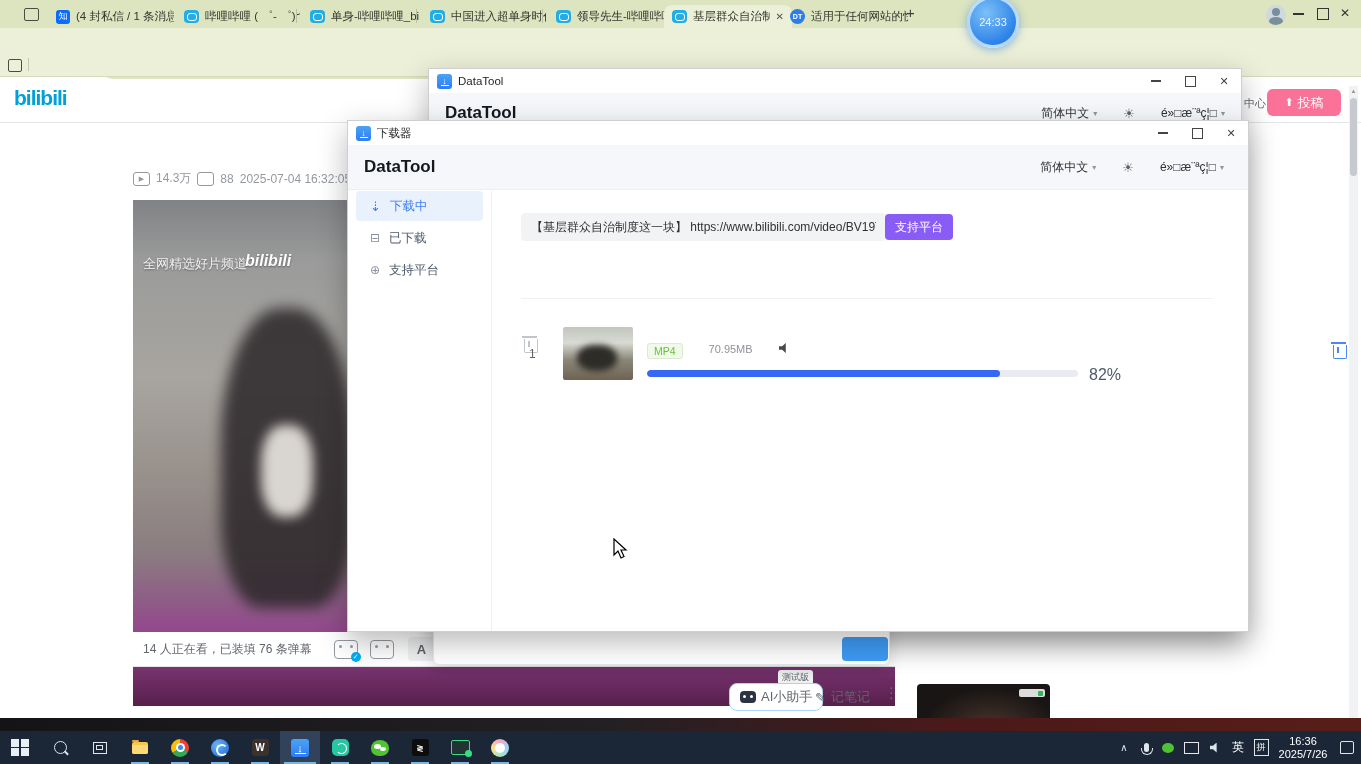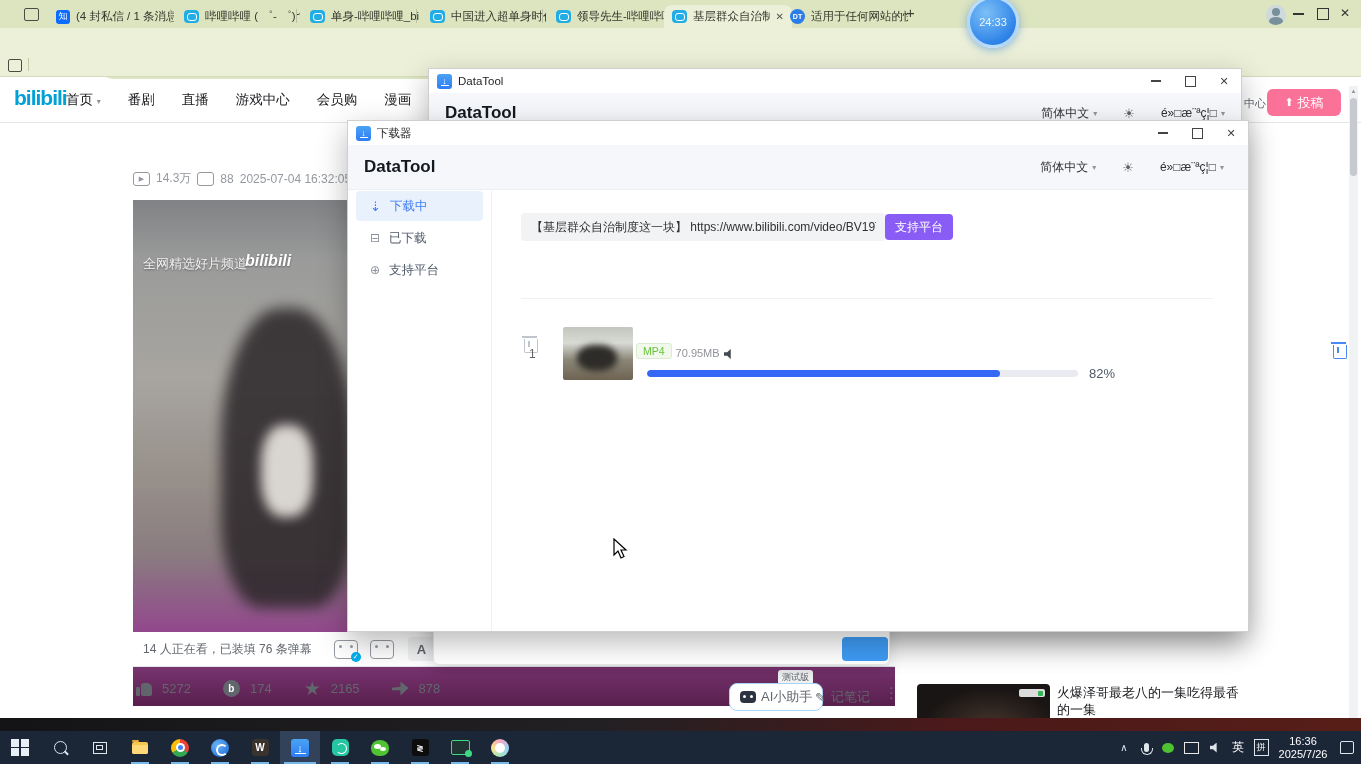--- a/index.html
+++ b/index.html
@@ -165,31 +165,20 @@
 
 <div class="abs bookbar">
   <span class="abs" style="left:8px;top:6px;width:12px;height:11px;border:1.3px solid #4a4e42;border-radius:2px"></span>
   <span class="abs" style="left:28px;top:5px;width:1px;height:13px;background:#c4cba8"></span>
 </div>
 
 <div class="abs page">
 
   <div class="abs" style="left:0;top:0;width:1361px;height:46px;background:#fff;border-bottom:1px solid #e3e5e7">
     <span class="abs" style="left:14px;top:10px;font-size:21px;font-weight:bold;color:#00a1d6;letter-spacing:-1px">bilibili</span>
-    <div class="abs" style="left:66px;top:15px;display:flex;gap:27px">
-      <span class="binav"><span>首页</span> <span class="chev">▾</span></span>
-      <span class="binav">番剧</span>
-      <span class="binav">直播</span>
-      <span class="binav">游戏中心</span>
-      <span class="binav">会员购</span>
-      <span class="binav">漫画</span>
-      <span class="binav">赛事</span>
-      <span class="binav">MSI</span>
-      <span class="binav">⤓ <span>下</span></span>
-    </div>
     <span class="abs" style="left:1218px;top:8px;width:20px;height:20px;border-radius:50%;background:#5a5f66"></span>
     <span class="abs" style="left:1244px;top:20px;font-size:11px;color:#61666d">中心</span>
     <div class="abs btn-upload" style="left:1267px;top:13px;width:74px;height:27px">
       <span style="font-size:11px">⬆</span>
       <span>投稿</span>
     </div>
   </div>
 
   <div class="abs stats" style="left:133px;top:94px">
     <span style="width:15px;height:12px;border:1.3px solid #9499a0;border-radius:3px;display:inline-flex;align-items:center;justify-content:center;font-size:7px">▶</span>
@@ -213,46 +202,35 @@
     <span class="tvicon" style="margin-left:22px">
         <span class="tvcheck">✓</span>
       </span>
     <span class="tvicon" style="margin-left:12px"></span>
     <div style="margin-left:14px;width:206px;height:24px;background:#f1f2f3;border-radius:4px;display:flex;align-items:center;gap:8px;padding:0 9px">
       <span style="font-size:13px;color:#61666d;font-weight:bold">A</span>
       <span style="font-size:12px;color:#9499a0;white-space:nowrap;overflow:hidden">发个友善的弹幕见证当下</span>
     </div>
   </div>
 
-  <div class="abs actrow" style="left:136px;top:604px;gap:10px">
-    <span class="ic-like"></span>
-    <span style="margin-right:22px">5272</span>
-    <span class="ic-coin">b</span>
-    <span style="margin-right:22px">174</span>
-    <span style="font-size:19px;line-height:17px">★</span>
-    <span style="margin-right:22px">2165</span>
-    <span class="ic-share"></span>
-    <span>878</span>
-  </div>
   <span class="abs badge-beta" style="left:778px;top:594px">测试版</span>
   <div class="abs aibtn" style="left:729px;top:607px">
     <span class="robot"></span>
     <span>AI小助手</span>
   </div>
   <div class="abs" style="left:815px;top:612px;display:flex;align-items:center;gap:5px;color:#61666d;font-size:13px">
     <span style="font-size:13px">✎</span>
     <span>记笔记</span>
   </div>
   <span class="abs" style="left:884px;top:608px;font-size:15px;color:#61666d">⋮</span>
 
   <div class="abs" style="left:917px;top:608px;width:133px;height:75px;border-radius:4px;overflow:hidden;background:radial-gradient(ellipse at 55% 62%,#4a382d 0%,#191514 65%)">
     <span class="abs" style="right:5px;top:5px;width:26px;height:8px;background:rgba(255,255,255,.85);border-radius:2px"></span>
     <span class="abs" style="right:7px;top:6.5px;width:5px;height:5px;background:#35b558;border-radius:1px"></span>
   </div>
-  <div class="abs" style="left:1057px;top:608px;width:182px;font-size:13px;line-height:17px;color:#18191c">火爆泽哥最老八的一集吃得最香的一集</div>
 
   <div class="abs" style="left:1349px;top:10px;width:9px;height:632px;background:#f1f2f3">
     <span class="abs" style="left:1.5px;top:2px;font-size:6px;color:#90949a">▲</span>
     <span class="abs" style="left:1px;top:12px;width:7px;height:78px;background:#c6cad0;border-radius:4px"></span>
   </div>
 </div>
 
 <div class="abs" style="left:0;top:718px;width:1361px;height:13px;background:linear-gradient(90deg,#141416 0%,#232023 45%,#4b191a 70%,#571e17 100%);z-index:4"></div>
 
 <div class="abs win" style="left:428px;top:68px;width:812px;height:562px;z-index:10">
@@ -337,29 +315,29 @@
 
   <span class="abs trash" style="left:176px;top:149px"></span>
   <div class="abs" style="left:173px;top:177px;width:692px;height:1px;background:#f0f1f3"></div>
 
   
   <div class="abs" style="left:173px;top:196px;width:692px;height:80px">
     <span class="abs" style="left:8px;top:30px;font-size:12px;color:#606266">1</span>
     <div class="abs" style="left:42px;top:10px;width:70px;height:53px;border-radius:2px;background:linear-gradient(180deg,#c3c6bf 0%,#d8dad4 30%,#8b8778 62%,#6e6352 100%);overflow:hidden">
       <span class="abs" style="left:14px;top:18px;width:40px;height:26px;background:#2e2c28;border-radius:45%;filter:blur(3px)"></span>
     </div>
-    <div class="abs" style="left:115px;top:26px;display:flex;align-items:flex-end;gap:4px">
+    <div class="abs" style="left:126px;top:26px;display:flex;align-items:flex-start;gap:26px">
       <span class="mp4badge">MP4</span>
       <span style="font-size:11px;color:#909399">70.95MB</span>
       <span class="speaker"></span>
     </div>
     <div class="abs ptrack" style="left:126px;top:53px;width:431px">
       <div class="pfill" style="width: 82%;"></div>
     </div>
-    <span class="abs" style="left:568px;top:49px;font-size:13px;color:#4e5969">82%</span>
+    <span class="abs" style="left:568px;top:49px;font-size:16px;color:#4e5969">82%</span>
     <span class="abs pausebtn" style="left:781px;top:26px"></span>
     <span class="abs trash blue" style="left:812px;top:28px"></span>
   </div>
 </div>
 
 <div class="abs" style="left:967px;top:-4px;width:46px;height:46px;border-radius:50%;z-index:40;
             background:radial-gradient(circle at 35% 30%,#7cc0f7,#2f84e8 70%,#1b6fd6);
             border:3px solid rgba(210,235,255,.8);box-shadow:0 2px 8px rgba(40,120,220,.5);
             display:flex;align-items:center;justify-content:center">
   <span style="color:#eaf4ff;font-size:11px">24:33</span>

